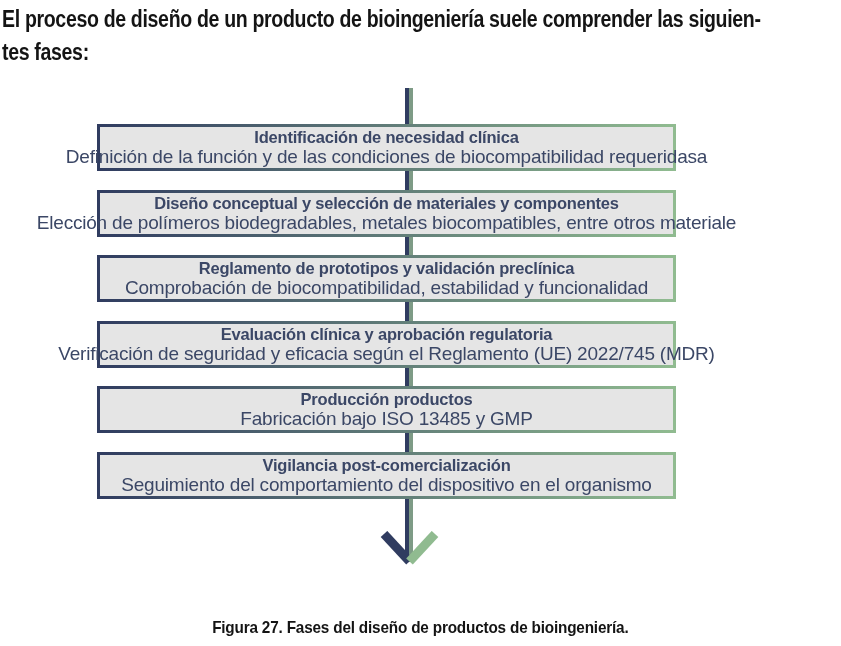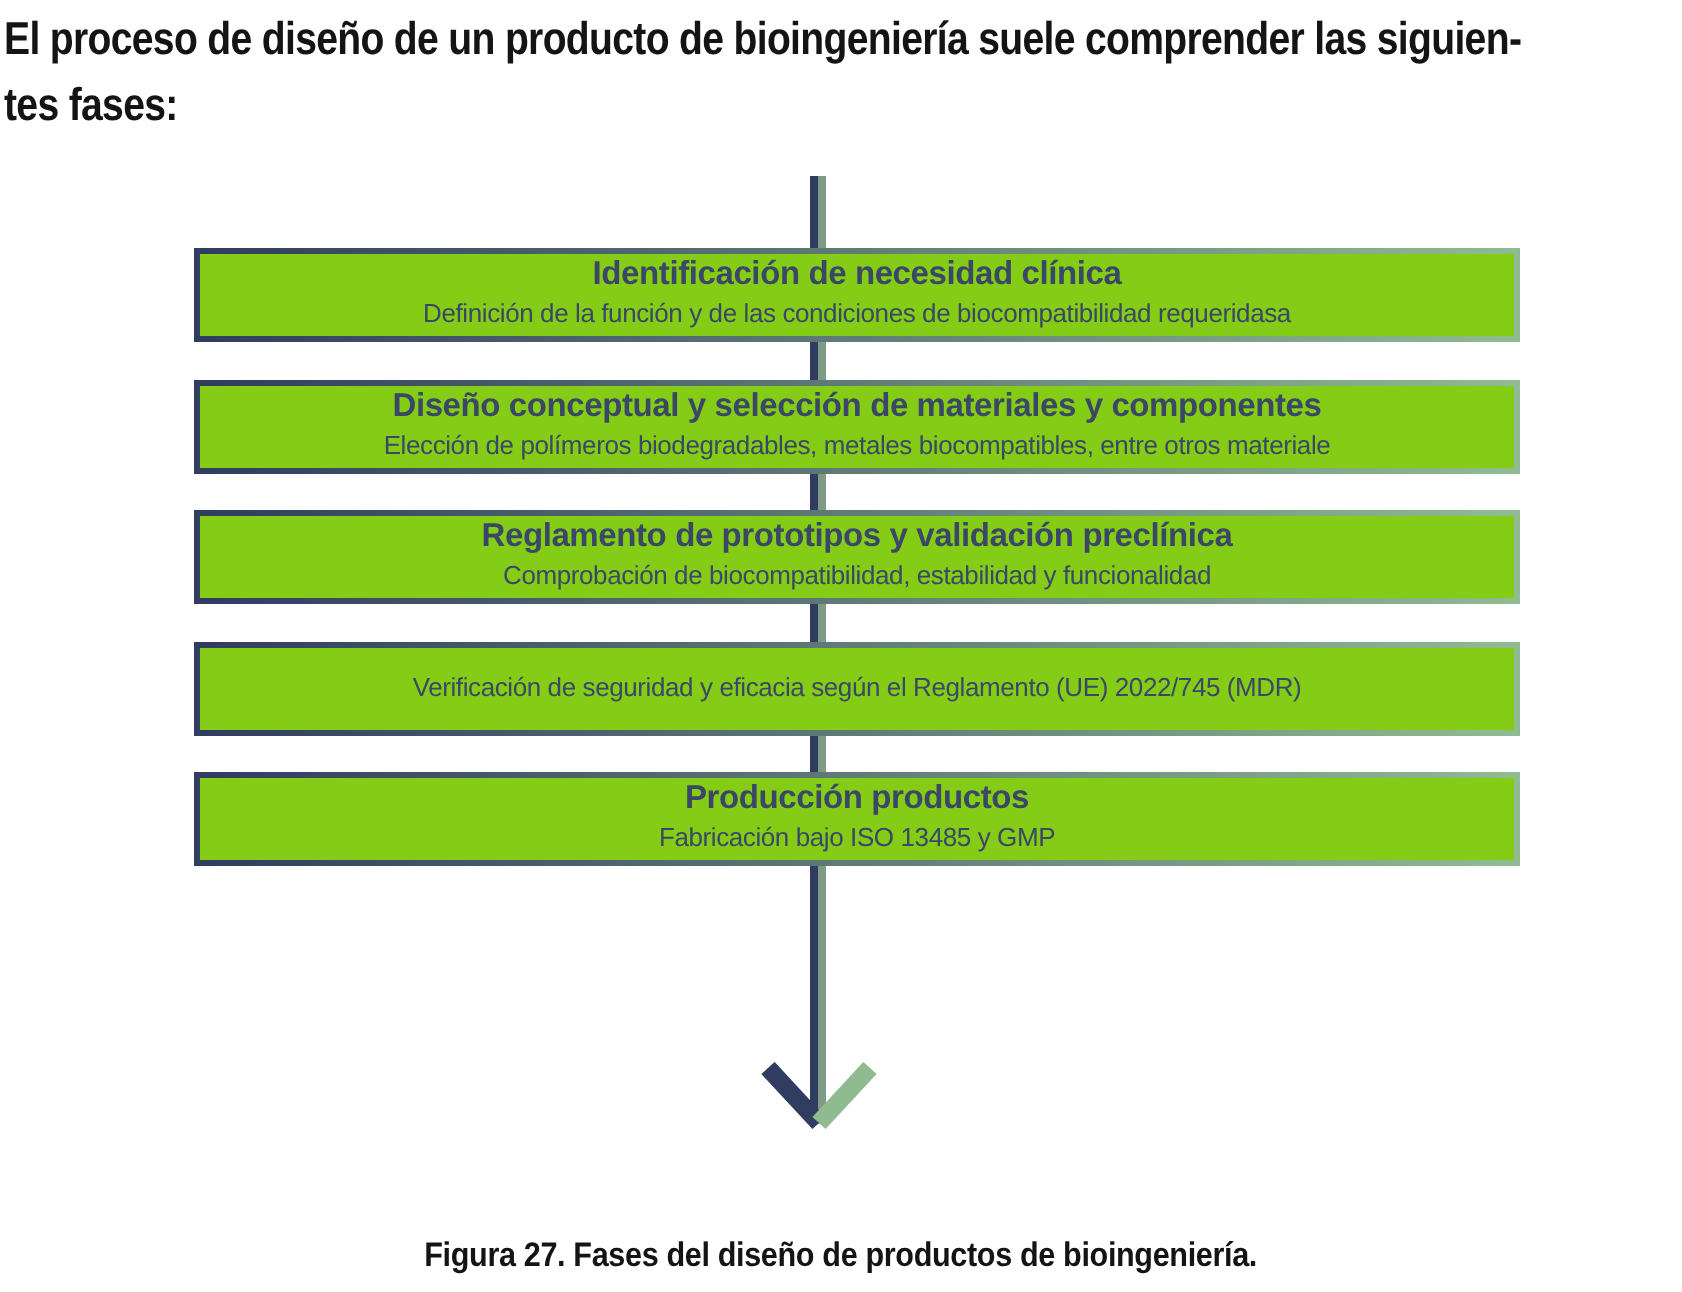--- a/index.html
+++ b/index.html
@@ -46,24 +46,24 @@
     left: 377px;
     top: 531px;
     z-index: 2;
   }
   .chev-left  { stroke: var(--navy);  stroke-width: 9; fill: none; }
   .chev-right { stroke: var(--green); stroke-width: 9; fill: none; }
 
   .step {
     position: absolute;
     left: 97px;
-    width: 663px;
+    width: 579px;
     height: 47px;
     box-sizing: border-box;
-    background: #84cc16;
+    background: #e5e5e5;
     border: 3px solid;
     border-image: linear-gradient(to right, var(--navy), var(--green)) 1;
     z-index: 3;
     display: flex;
     flex-direction: column;
     align-items: center;
     justify-content: center;
     text-align: center;
     color: var(--box-text);
     padding: 1px 4px 2px 4px;
@@ -76,21 +76,21 @@
   .s5 { top: 452px; }
 
   .step-title {
     font-size: 16.5px;
     font-weight: bold;
     line-height: 20px;
     letter-spacing: -0.2px;
     white-space: nowrap;
   }
   .step-subtitle {
-    font-size: 13px;
+    font-size: 19px;
     font-weight: normal;
     line-height: 20px;
     letter-spacing: -0.2px;
     white-space: nowrap;
   }
 
   
   .caption-row {
     position: absolute;
     left: 0;
@@ -137,28 +137,33 @@
       <div class="step-title">Diseño conceptual y selección de materiales y componentes</div>
       <div class="step-subtitle">Elección de polímeros biodegradables, metales biocompatibles, entre otros materiale</div>
     </div>
 
     <div class="step s2">
       <div class="step-title">Reglamento de prototipos y validación preclínica</div>
       <div class="step-subtitle">Comprobación de biocompatibilidad, estabilidad y funcionalidad</div>
     </div>
 
     <div class="step s3">
+      <div class="step-title">Evaluación clínica y aprobación regulatoria</div>
       <div class="step-subtitle">Verificación de seguridad y eficacia según el Reglamento (UE) 2022/745 (MDR)</div>
     </div>
 
     <div class="step s4">
       <div class="step-title">Producción productos</div>
       <div class="step-subtitle">Fabricación bajo ISO 13485 y GMP</div>
     </div>
 
+    <div class="step s5">
+      <div class="step-title">Vigilancia post-comercialización</div>
+      <div class="step-subtitle">Seguimiento del comportamiento del dispositivo en el organismo</div>
+    </div>
 
   </div>
 
   <div class="caption-row">
     <span class="caption">Figura 27. Fases del diseño de productos de bioingeniería.</span>
   </div>
 
 </div>
 
 </body></html>

